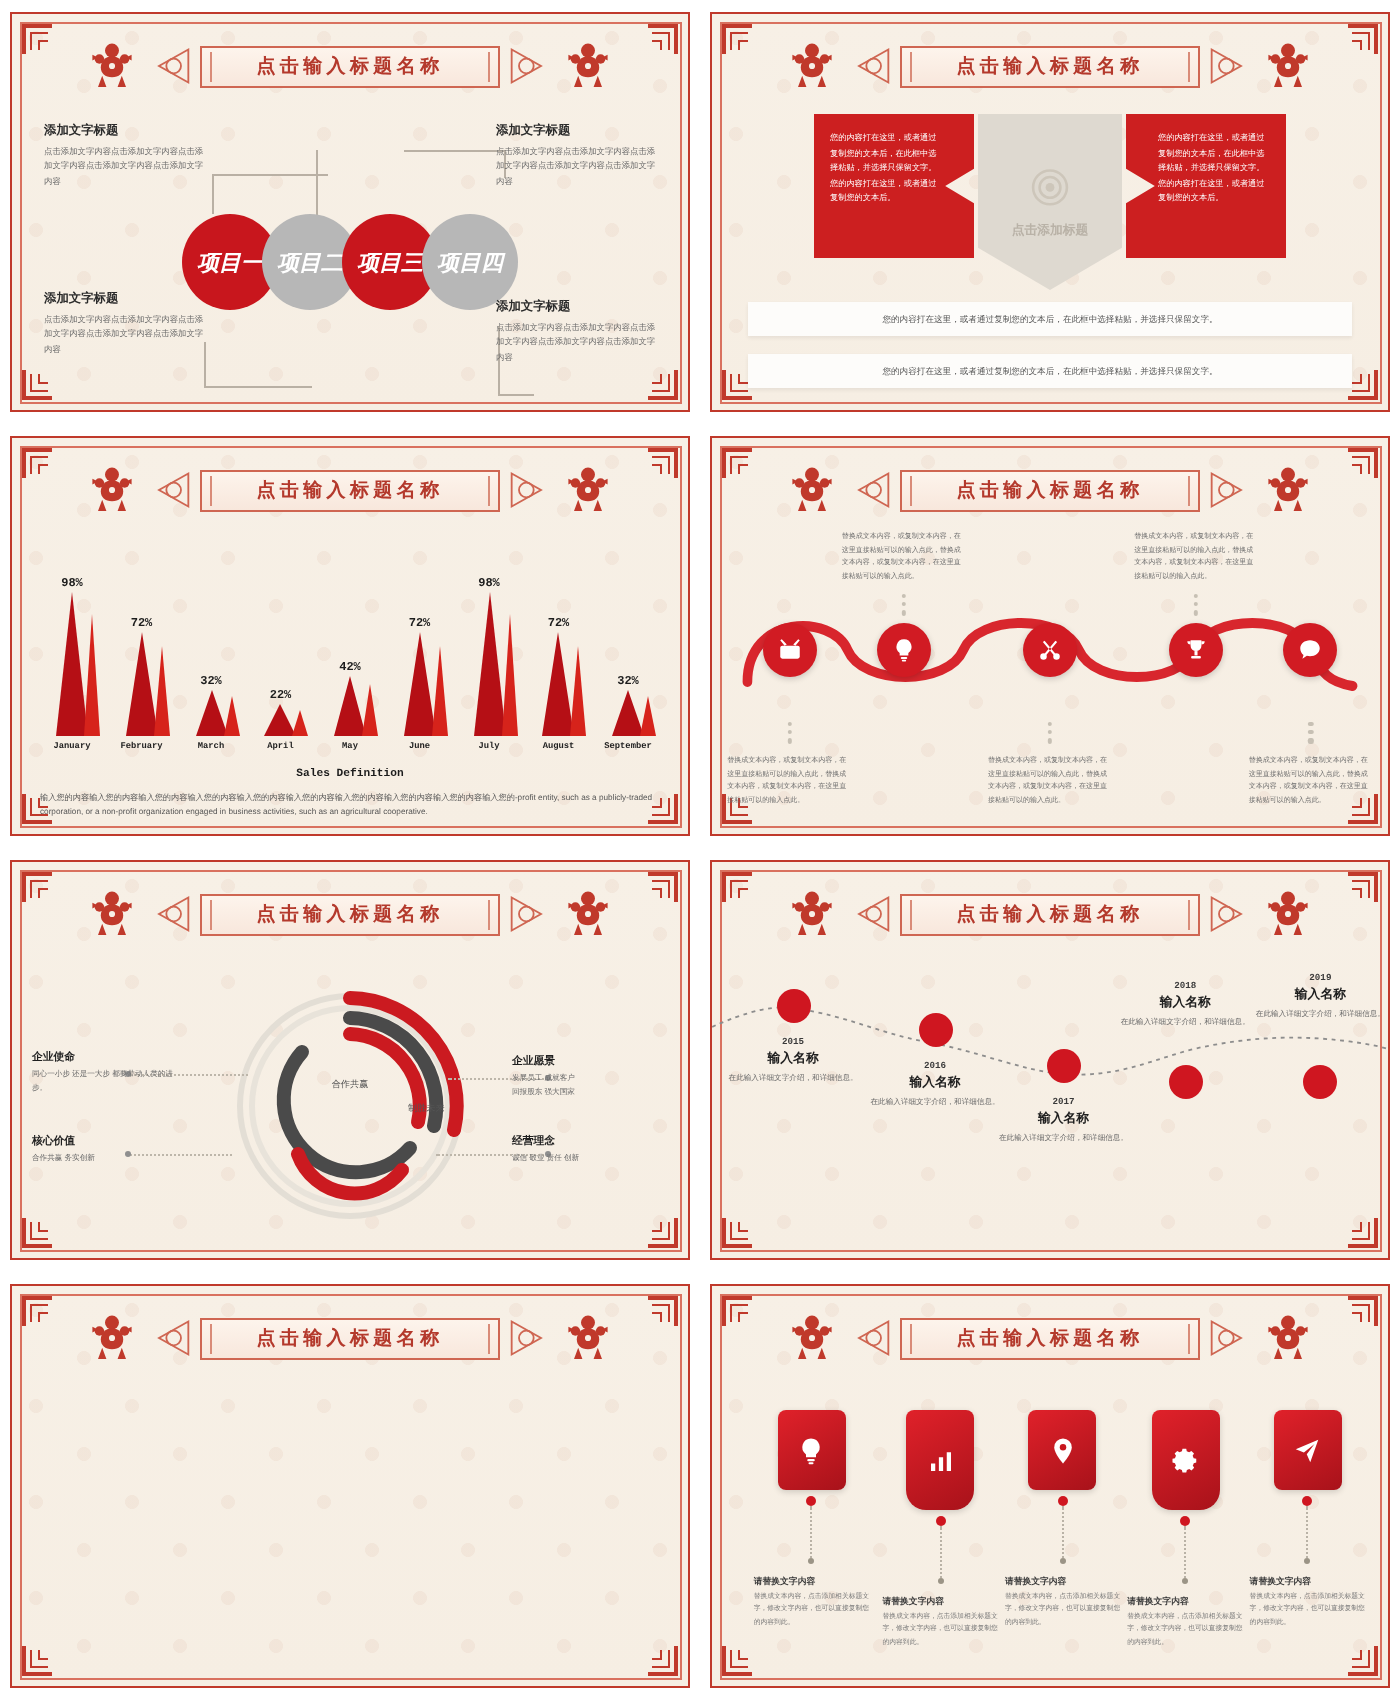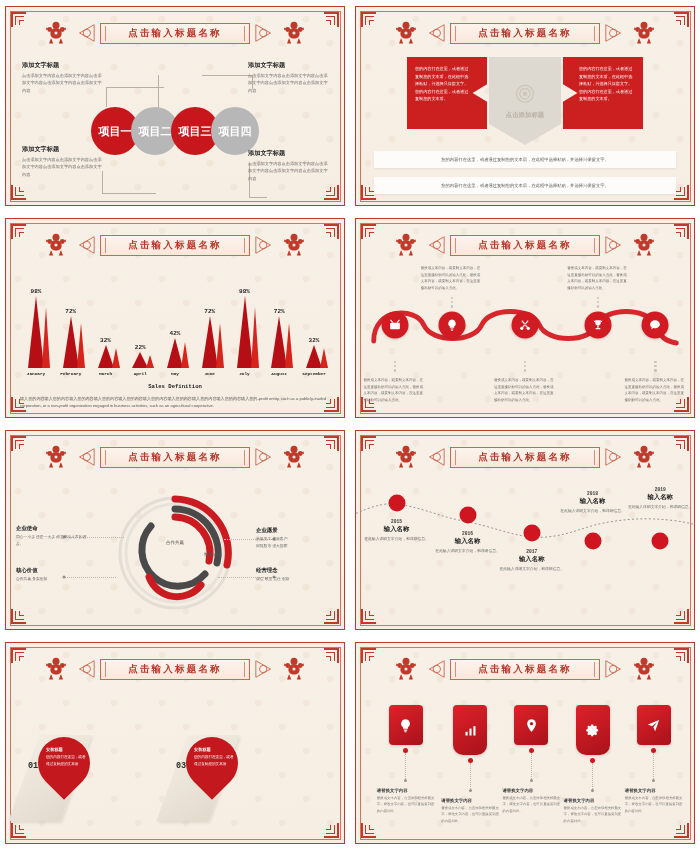--- a/index.html
+++ b/index.html
@@ -77,21 +77,21 @@
   .title-txt{
     font-size:9.5px; letter-spacing:2.2px; color:#b4392c;
     font-family:"Liberation Serif", serif; font-weight:bold; white-space:nowrap;
   }
   .ribbon-end{ width:22px; height:22px; flex:none; }
 
   
   .s1-body{ position:absolute; top:46px; left:0; right:0; bottom:10px; }
   .s1-circles{
     position:absolute; left:50%; top:78px; transform:translate(-50%,-50%);
-    display:flex; align-items:center;
+    display:flex; align-items:center;font-style:italic;
   }
   .s1-circ{
     width:48px; height:48px; border-radius:50%;
     display:flex; align-items:center; justify-content:center;
     color:#fff; font-size:11px; font-weight:bold;
     font-family:"Liberation Sans", sans-serif;
     margin-left:-8px;
   }
   .s1-circ:first-child{ margin-left:0; }
   .s1-circ.red{ background:#c8161d; }
@@ -1045,38 +1045,20 @@
               <circle cx="29" cy="15" r="3.4"></circle>
           <path d="M20 13c-5 0-8 4-8 8s3 7 8 7 8-3 8-7-3-8-8-8z"></path>
               <path d="M13 27l-3 8h6zM27 27l3 8h-6z"></path>
           <circle cx="20" cy="20" r="2.2" fill="#f7f0e6"></circle>
               <path d="M6 12l4 2-4 2zM34 12l-4 2 4 2z"></path>
             </g>
         </svg>
       </div>
 
       <div class="s7-body">
-        <div class="s7-shape" style="left:8px">
-          <div class="s7-sheet"></div>
-          <div class="s7-circle"></div>
-          <div class="s7-num">01</div>
-          <div class="s7-in">
-            <h6>安装标题</h6>
-            <p>您的内容打在这里，或者通过复制您的文本后</p>
-          </div>
-        </div>
-        <div class="s7-shape" style="left:156px">
-          <div class="s7-sheet"></div>
-          <div class="s7-circle"></div>
-          <div class="s7-num">03</div>
-          <div class="s7-in">
-            <h6>安装标题</h6>
-            <p>您的内容打在这里，或者通过复制您的文本后</p>
-          </div>
-        </div>
 
       </div>
     </div>
   </div>
 
   <div class="slide">
     <div class="card">
       <span class="corner tl">
           <i></i>
           <i></i>

